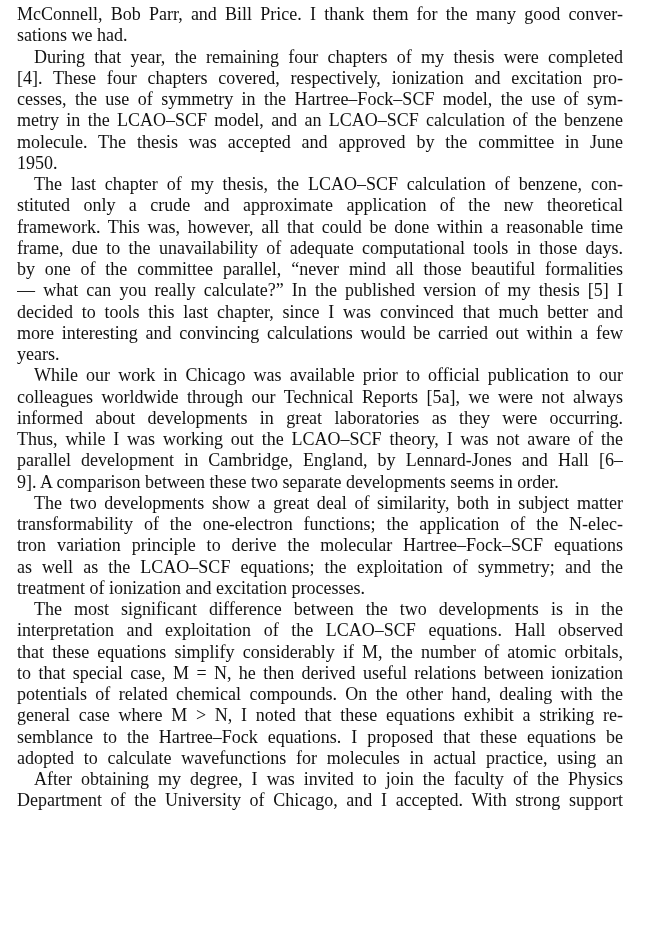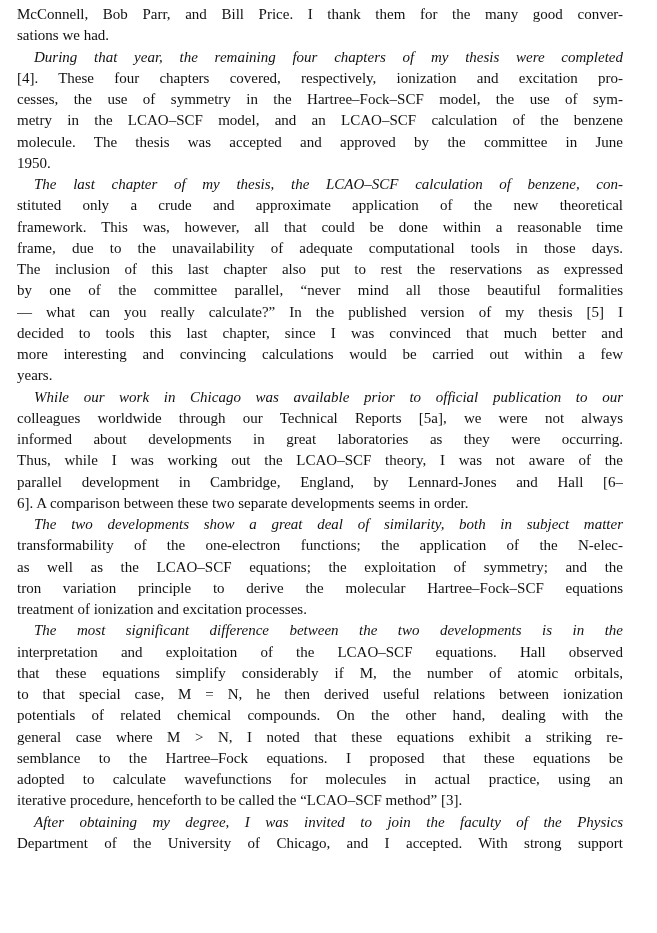--- a/index.html
+++ b/index.html
@@ -1,27 +1,27 @@
 <!DOCTYPE html>
 <html><head>
 <meta charset="utf-8">
 <style>
   html, body { margin: 0; padding: 0; background: #ffffff; }
   body { width: 657px; height: 933px; overflow: hidden; position: relative; }
   .page {
     position: absolute; left: 17px; top: 4px; width: 606px;
     font-family: "Liberation Serif", "DejaVu Serif", serif;
-    font-size: 15px; color: #111111;
+    font-size: 18px; color: #111111;
   }
   .line {
     height: 21.25px; line-height: 21.25px; white-space: nowrap;
     text-align: justify; text-align-last: justify; overflow: hidden;
   }
   .line.end { text-align-last: left; }
-  .line.indent { padding-left: 17px; font-style: italic; }
+  .line.indent { padding-left: 17px; }
 </style>
 </head>
 <body>
 
 <div class="page" id="page">
     <div>
       <div class="line">McConnell, Bob Parr, and Bill Price. I thank them for the many good conver-</div>
       <div class="line end">sations we had.</div>
     </div>
     <div>
@@ -30,50 +30,48 @@
       <div class="line">cesses, the use of symmetry in the Hartree–Fock–SCF model, the use of sym-</div>
       <div class="line">metry in the LCAO–SCF model, and an LCAO–SCF calculation of the benzene</div>
       <div class="line">molecule. The thesis was accepted and approved by the committee in June</div>
       <div class="line end">1950.</div>
     </div>
     <div>
       <div class="line indent">The last chapter of my thesis, the LCAO–SCF calculation of benzene, con-</div>
       <div class="line">stituted only a crude and approximate application of the new theoretical</div>
       <div class="line">framework. This was, however, all that could be done within a reasonable time</div>
       <div class="line">frame, due to the unavailability of adequate computational tools in those days.</div>
-      <div class="line">The inclusion of this last chapter also put to rest the reservations as expressed</div>
       <div class="line">by one of the committee parallel, “never mind all those beautiful formalities</div>
       <div class="line">— what can you really calculate?” In the published version of my thesis [5] I</div>
       <div class="line">decided to tools this last chapter, since I was convinced that much better and</div>
       <div class="line">more interesting and convincing calculations would be carried out within a few</div>
       <div class="line end">years.</div>
     </div>
     <div>
       <div class="line indent">While our work in Chicago was available prior to official publication to our</div>
       <div class="line">colleagues worldwide through our Technical Reports [5a], we were not always</div>
       <div class="line">informed about developments in great laboratories as they were occurring.</div>
       <div class="line">Thus, while I was working out the LCAO–SCF theory, I was not aware of the</div>
       <div class="line">parallel development in Cambridge, England, by Lennard-Jones and Hall [6–</div>
-      <div class="line end">6]. A comparison between these two separate developments seems in order.</div>
+      <div class="line end">9]. A comparison between these two separate developments seems in order.</div>
     </div>
     <div>
       <div class="line indent">The two developments show a great deal of similarity, both in subject matter</div>
       <div class="line">transformability of the one-electron functions; the application of the N-elec-</div>
+      <div class="line">tron variation principle to derive the molecular Hartree–Fock–SCF equations</div>
       <div class="line">as well as the LCAO–SCF equations; the exploitation of symmetry; and the</div>
-      <div class="line">tron variation principle to derive the molecular Hartree–Fock–SCF equations</div>
       <div class="line end">treatment of ionization and excitation processes.</div>
     </div>
     <div>
       <div class="line indent">The most significant difference between the two developments is in the</div>
       <div class="line">interpretation and exploitation of the LCAO–SCF equations. Hall observed</div>
       <div class="line">that these equations simplify considerably if M, the number of atomic orbitals,</div>
       <div class="line">to that special case, M = N, he then derived useful relations between ionization</div>
       <div class="line">potentials of related chemical compounds. On the other hand, dealing with the</div>
       <div class="line">general case where M &gt; N, I noted that these equations exhibit a striking re-</div>
       <div class="line">semblance to the Hartree–Fock equations. I proposed that these equations be</div>
       <div class="line">adopted to calculate wavefunctions for molecules in actual practice, using an</div>
-      <div class="line end">iterative procedure, henceforth to be called the “LCAO–SCF method” [3].</div>
     </div>
     <div>
       <div class="line indent">After obtaining my degree, I was invited to join the faculty of the Physics</div>
       <div class="line">Department of the University of Chicago, and I accepted. With strong support</div>
     </div>
   </div>
 
 </body></html>

